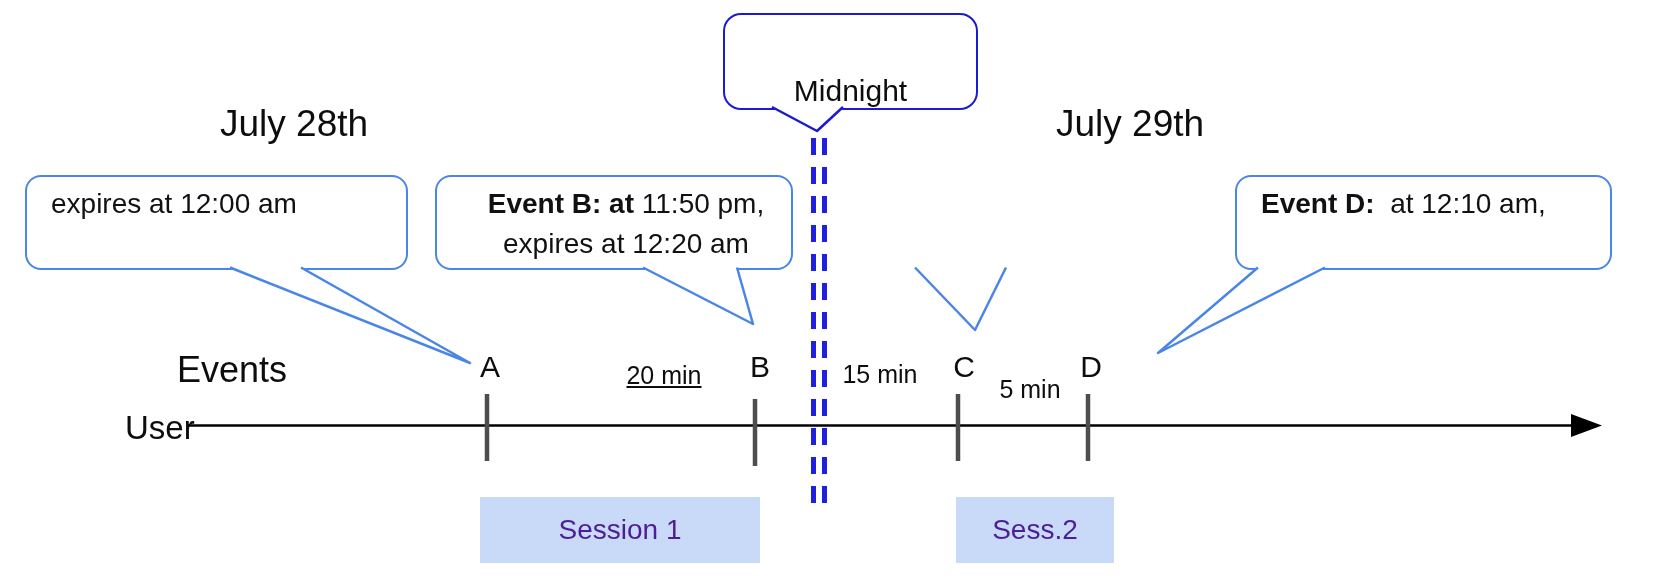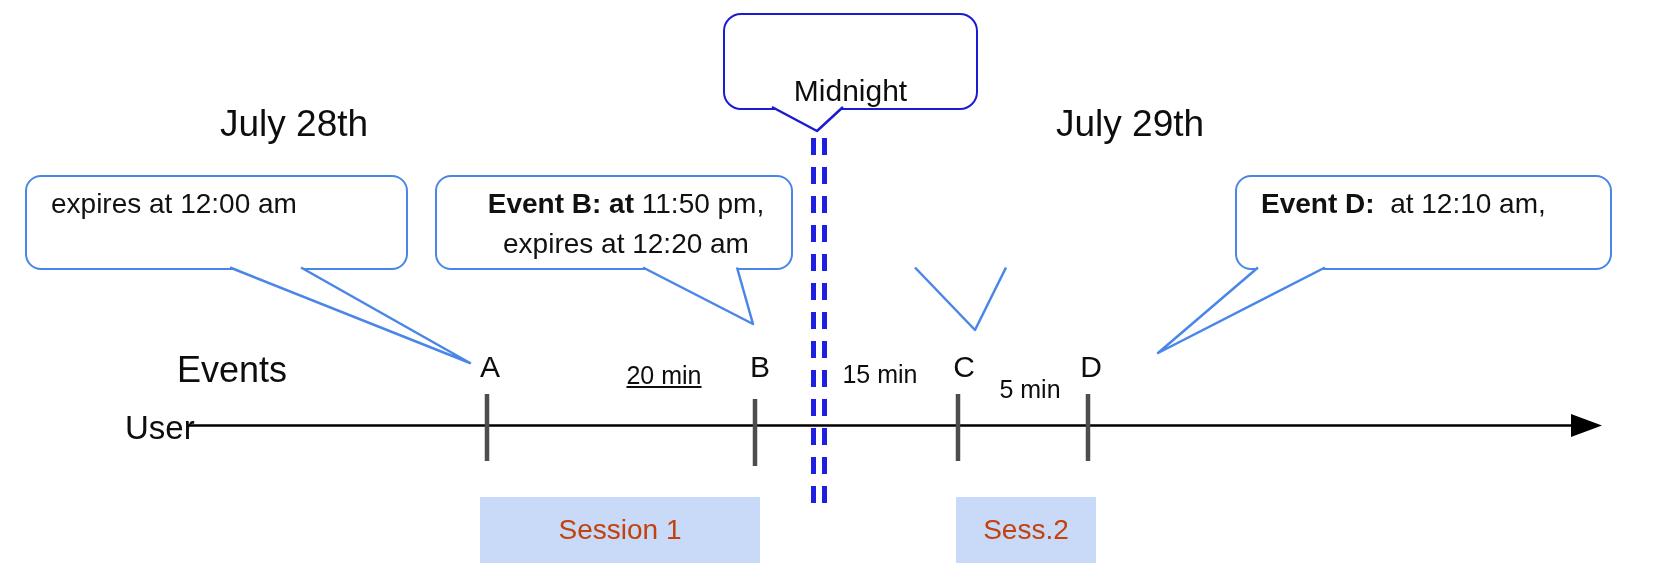--- a/index.html
+++ b/index.html
@@ -69,24 +69,24 @@
     font-size:25px;color:#0d0d0d;z-index:6;
   }
   #gap-ab{left:604px;top:361px;text-decoration:underline;}
   #gap-bc{left:820px;top:360px;}
   #gap-cd{left:970px;top:375px;}
   
   .session{
     position:absolute;top:497px;height:66px;
     background:#c9daf8;
     display:flex;align-items:center;justify-content:center;
-    font-size:28px;color:#c2410c;z-index:1;
+    font-size:28px;color:#4c1d95;z-index:1;
   }
   #sess-1{left:480px;width:280px;}
-  #sess-2{left:956px;width:140px;text-align:right;}
+  #sess-2{left:956px;width:158px;text-align:right;}
 </style>
 </head>
 <body>
 
 <div id="canvas">
 
   <div class="date" id="date-left">July 28th</div>
   <div class="date" id="date-right">July 29th</div>
 
   <div id="midnight">

